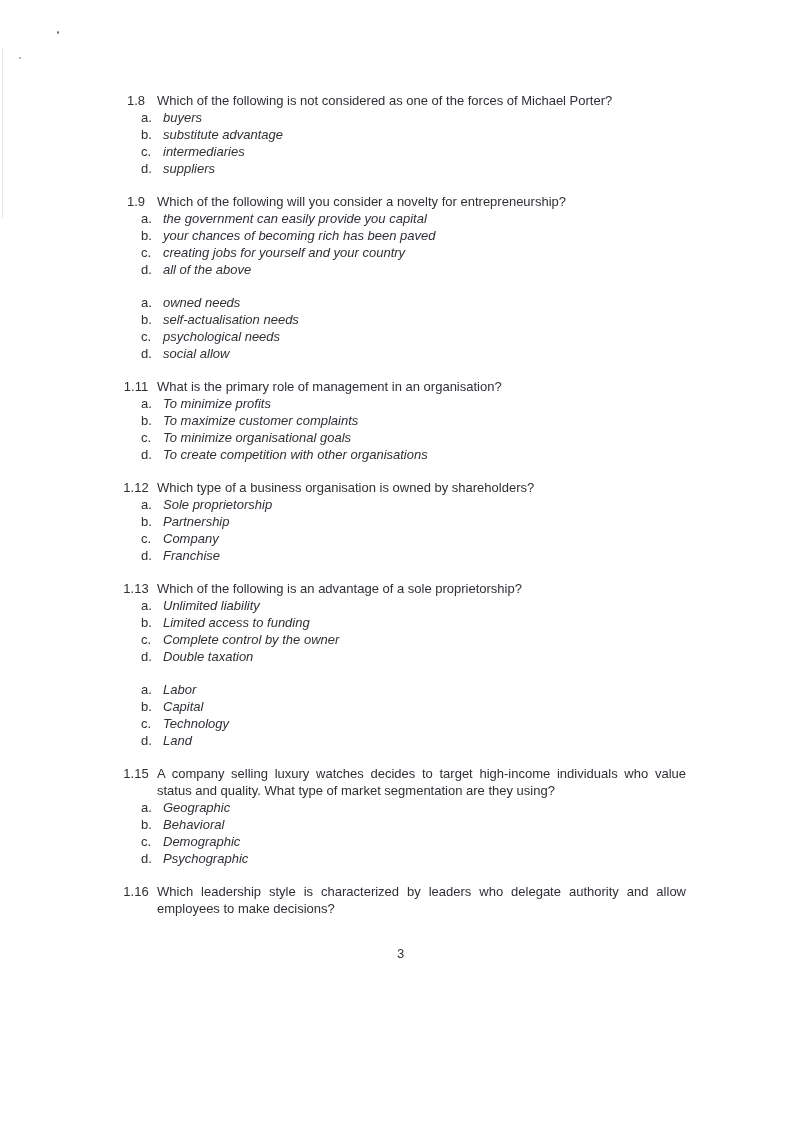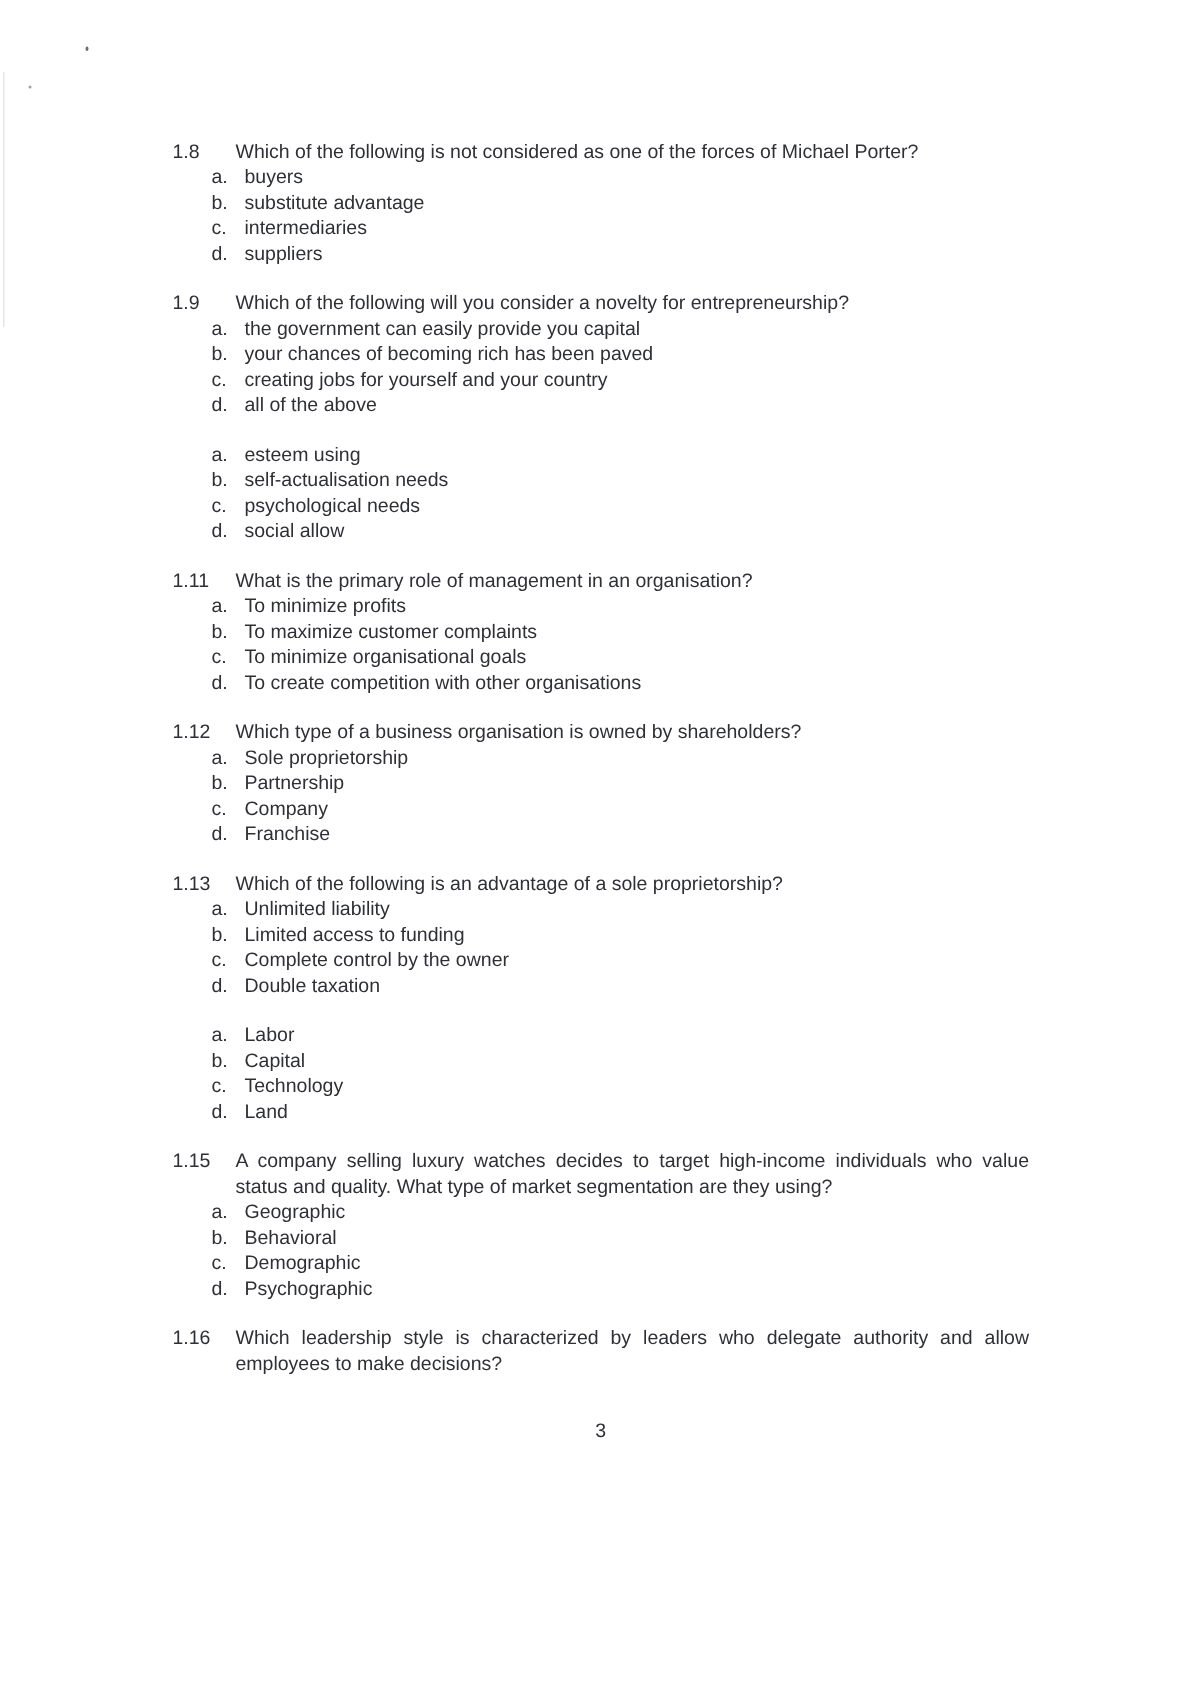--- a/index.html
+++ b/index.html
@@ -27,37 +27,39 @@
   .question-block {
     margin-bottom: 16px;
   }
   .question-row {
     display: flex;
     align-items: flex-start;
   }
   .q-number {
     flex: 0 0 42px;
     white-space: nowrap;
+    text-align: center;
   }
   .q-text {
     flex: 1 1 auto;
     text-align: justify;
   }
   .options {
     margin-left: 26px;
   }
   .option-row {
     display: flex;
     align-items: flex-start;
   }
   .opt-letter {
     flex: 0 0 22px;
   }
   .opt-text {
     flex: 1 1 auto;
+    font-style: italic;
   }
   .page-number {
     text-align: center;
     margin-top: 28px;
   }
   
   .speck {
     position: absolute;
     border-radius: 50%;
   }
@@ -129,21 +131,21 @@
         <span class="opt-text">all of the above</span>
       </div>
         </div>
   </section>
 
   <section class="question-block">
     <div class="options">
 
     <div class="option-row">
         <span class="opt-letter">a.</span>
-        <span class="opt-text">esteem using</span>
+        <span class="opt-text">owned needs</span>
       </div>
           <div class="option-row">
         <span class="opt-letter">b.</span>
         <span class="opt-text">self-actualisation needs</span>
       </div>
           <div class="option-row">
         <span class="opt-letter">c.</span>
         <span class="opt-text">psychological needs</span>
       </div>
           <div class="option-row">

